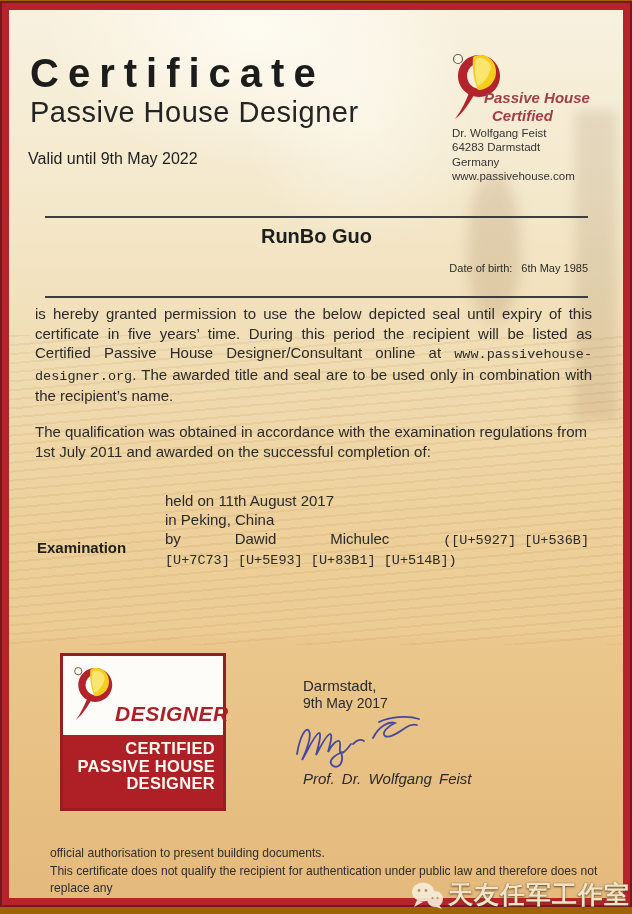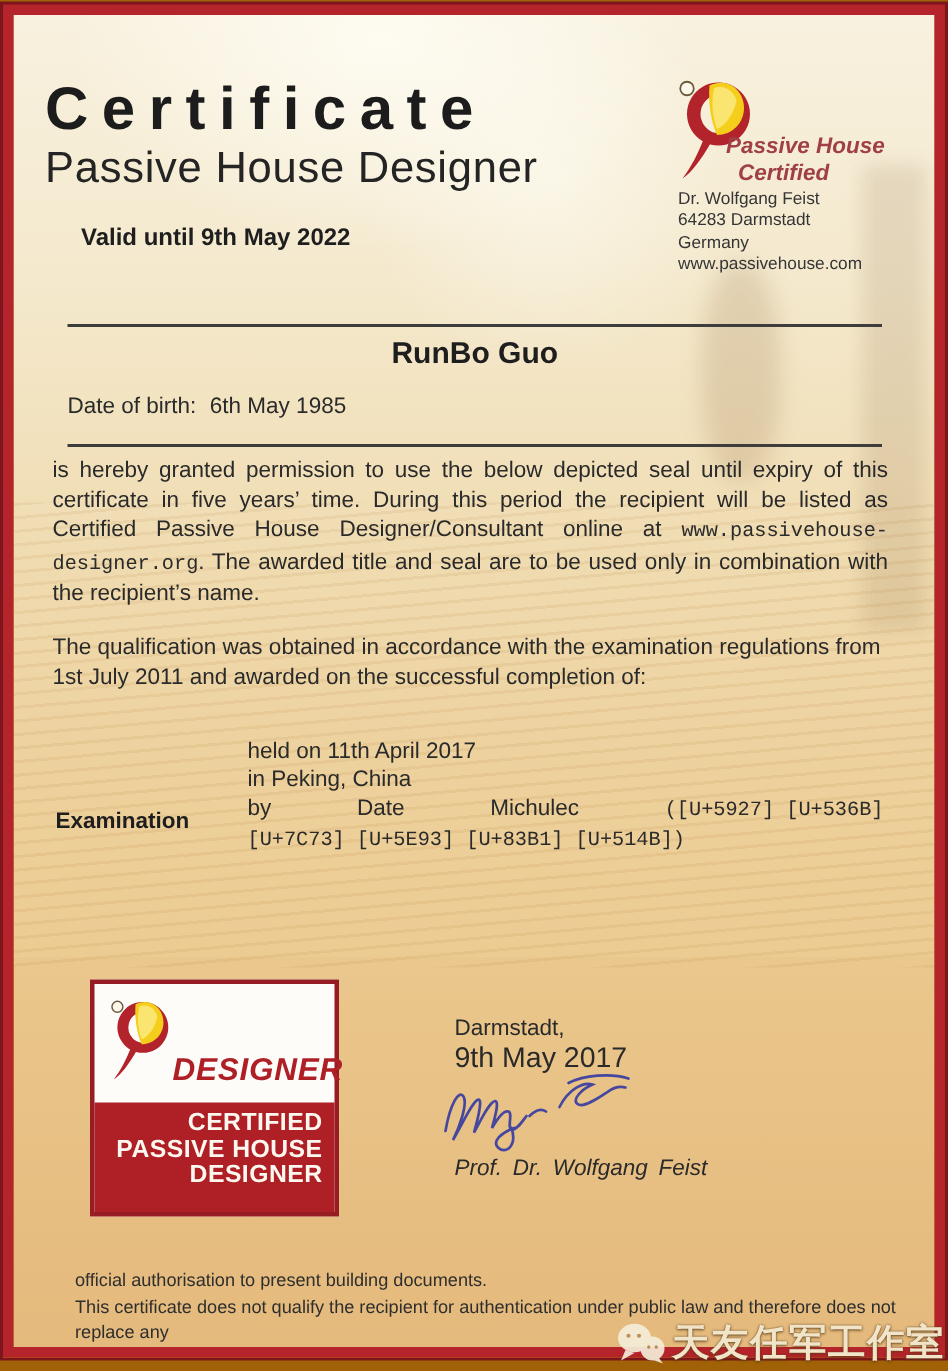--- a/index.html
+++ b/index.html
@@ -25,52 +25,52 @@
     background:rgba(130,95,55,0.14);filter:blur(6px);}
   .bg-slats{position:absolute;left:0;right:0;top:325px;height:310px;
     background:repeating-linear-gradient(-5deg,rgba(170,115,45,0.10) 0 2px,rgba(170,115,45,0) 2px 9px);}
   .bg-walk{position:absolute;left:0;right:0;bottom:0;height:260px;
     background:linear-gradient(180deg,rgba(210,150,80,0.08),rgba(200,140,70,0.16));}
 
   .abs{position:absolute;}
 
   .title{left:21px;top:41px;font-size:40px;font-weight:bold;letter-spacing:9px;color:#1c1c1c;}
   .subtitle{left:21px;top:86px;font-size:29px;color:#242424;letter-spacing:0.5px;}
-  .valid{left:45px;top:140px;font-size:16px;font-weight:bold;color:#1e1e1e;}
+  .valid{left:19px;top:140px;font-size:16px;font-weight:normal;color:#1e1e1e;}
 
   .inst-logo{left:440px;top:40px;}
   .inst-name1{left:475px;top:79px;font-size:15px;font-style:italic;font-weight:bold;color:#a04046;}
   .inst-name2{left:483px;top:97px;font-size:15px;font-style:italic;font-weight:bold;color:#a04046;}
   .inst-addr{left:443px;top:116px;font-size:11.5px;line-height:14.3px;color:#353535;}
 
   .rule{left:36px;width:543px;height:1.5px;background:#3d3d3d;}
   .rule1{top:206px;} .rule2{top:286px;}
 
   .name{left:36px;top:215px;width:543px;text-align:center;font-size:20px;font-weight:bold;color:#1e1e1e;}
-  .dob{left:36px;top:252px;width:543px;text-align:left;font-size:15px;color:#2a2a2a;}
+  .dob{left:36px;top:252px;width:543px;text-align:right;font-size:11px;color:#2a2a2a;}
   .dob .val{margin-left:9px;}
 
   .para{left:26px;width:557px;font-size:15px;line-height:19.6px;color:#2a2a2a;text-align:justify;margin:0;}
   .para1{top:294px;}
   .para2{top:412px;text-align:left;}
   .mono{font-family:"Liberation Mono","DejaVu Sans Mono",monospace;font-size:13.5px;}
 
   .exam-label{left:28px;top:481px;font-size:15px;font-weight:bold;color:#1e1e1e;margin-top:48px;}
   .exam{left:156px;top:481px;width:424px;font-size:15px;line-height:19.2px;color:#2a2a2a;}
   .exam .row3{display:flex;justify-content:space-between;align-items:baseline;}
   .exam .row4{font-family:"Liberation Mono","DejaVu Sans Mono",monospace;font-size:13.5px;}
 
   .seal{left:51px;top:643px;width:160px;height:152px;border:3px solid #951d23;background:#fdfcf9;}
   .seal-designer{position:absolute;left:52px;top:46px;font-size:21px;font-style:italic;font-weight:bold;color:#ae1f26;letter-spacing:0.5px;}
   .seal-red{position:absolute;left:0;right:0;bottom:0;height:73px;background:#ae1f26;
     color:#fdf8ef;text-align:right;padding:5px 8px 0 0;box-sizing:border-box;
     font-size:16.5px;font-weight:bold;line-height:17.5px;letter-spacing:0.3px;}
 
   .sig-place{left:294px;top:667px;font-size:15px;color:#2a2a2a;}
-  .sig-date{left:294px;top:685px;font-size:19px;color:#2a2a2a;}
+  .sig-date{left:294px;top:685px;font-size:14px;color:#2a2a2a;}
   .sig-svg{left:282px;top:700px;}
   .sig-name{left:294px;top:760px;font-size:15px;color:#2a2a2a;word-spacing:3px;font-style:italic;}
 
   .footer{left:41px;top:835px;width:550px;font-size:12.1px;line-height:17.5px;color:#2e2e2e;}
 
   .watermark{position:absolute;right:2px;bottom:3px;z-index:10;display:flex;align-items:center;gap:3px;}
   .watermark .wm-text{font-size:25px;font-weight:bold;color:#f2e4c8;letter-spacing:1px;
     font-family:"DejaVu Sans","Liberation Sans",sans-serif;
     text-shadow:0 1px 2px rgba(90,60,20,0.85),0 0 1px #6d4f23;}
 </style>
@@ -111,25 +111,25 @@
       <span>Date of birth:</span><span class="val">6th May 1985</span>
     </div>
     <div class="abs rule rule2"></div>
 
     <p class="abs para para1"><span>is hereby granted permission to use the below depicted seal until expiry of this certificate in five years’ time. During this period the recipient will be listed as Certified Passive House Designer/Consultant online at </span><span class="mono">www.passivehouse-designer.org</span><span>. The awarded title and seal are to be used only in combination with the recipient’s name.</span></p>
 
     <p class="abs para para2">The qualification was obtained in accordance with the examination regulations from 1st July 2011 and awarded on the successful completion of:</p>
 
     <div class="abs exam-label">Examination</div>
     <div class="abs exam">
-      <div>held on 11th April 2017</div>
+      <div>held on 11th August 2017</div>
       <div>in Peking, China</div>
       <div class="row3">
         <span>by</span>
-        <span>Date</span>
+        <span>Dawid</span>
         <span>Michulec</span>
         <span class="mono">([U+5927] [U+536B]</span>
       </div>
       <div class="row4">[U+7C73] [U+5E93] [U+83B1] [U+514B])</div>
     </div>
 
     <div class="abs seal">
       <svg width="42" height="64" viewBox="0 0 52 70" style="position:absolute;left:8px;top:5px;">
         <path fill="#b2232b" fill-rule="evenodd" d="M30 4 A21 21 0 1 1 29.98 4 Z M31 12 A13 13 0 1 0 31.02 12 Z"></path>
         <path fill="#b2232b" d="M20 42 C16 52 12 60 6 68 C12 64 18 56 25 44 Z"></path>

